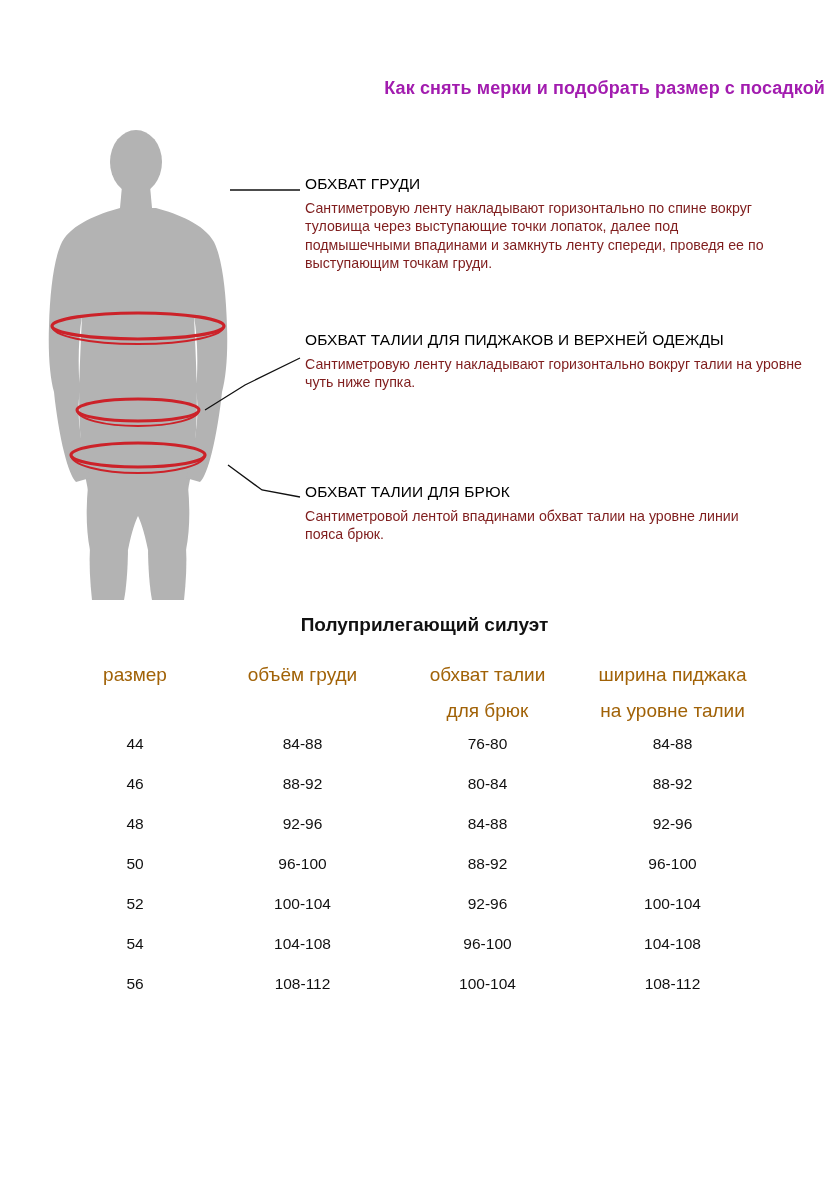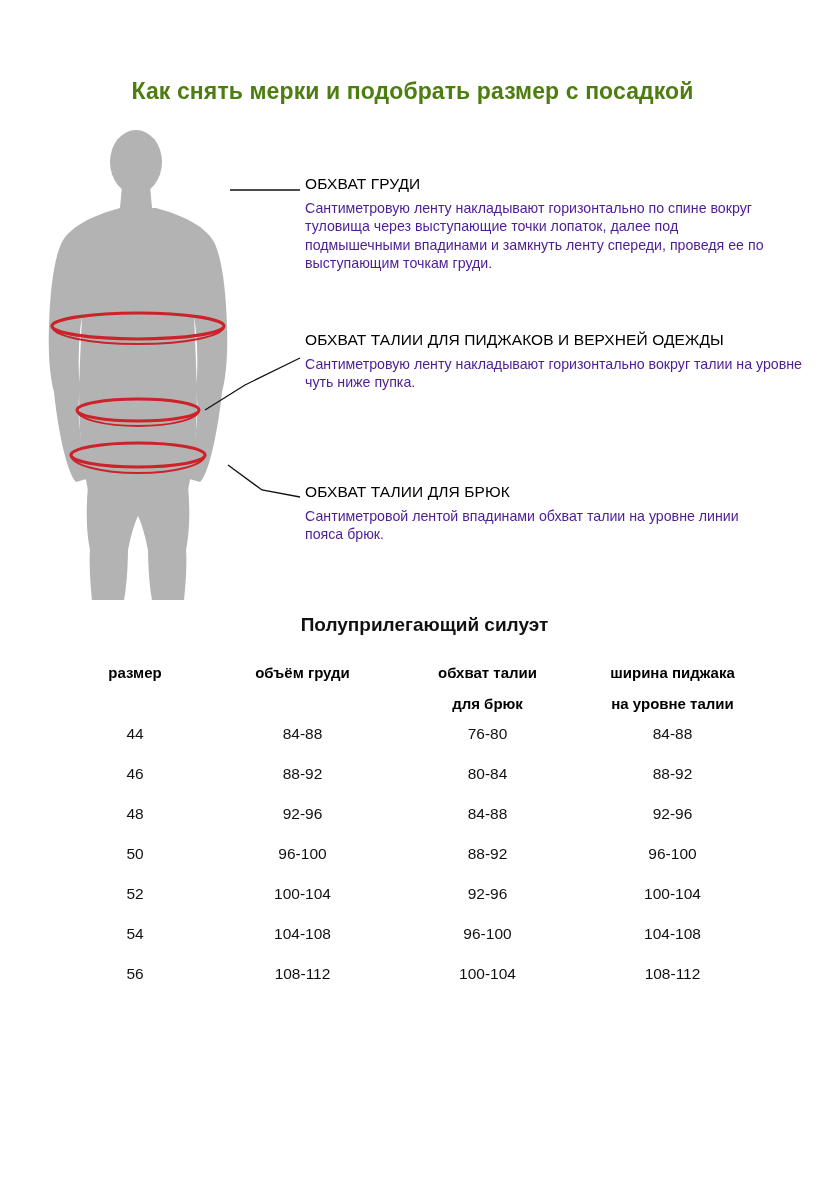--- a/index.html
+++ b/index.html
@@ -20,24 +20,24 @@
     width: 825px;
     height: 1200px;
   }
 
   
   .title {
     position: absolute;
     top: 78px;
     left: 0;
     width: 825px;
-    text-align: center;
-    font-size: 23px;
+    text-align: right;
+    font-size: 18px;
     font-weight: bold;
-    color: #4d7c0f;
+    color: #a21caf;
     letter-spacing: 0.1px;
   }
 
   
   .figure-area {
     position: absolute;
     top: 130px;
     left: 28px;
     width: 280px;
     height: 470px;
@@ -53,21 +53,21 @@
     position: absolute;
   }
   .annot-title {
     font-size: 15.5px;
     color: #000000;
     letter-spacing: 0.1px;
     white-space: nowrap;
   }
   .annot-body {
     font-size: 14.2px;
-    color: #4c1d95;
+    color: #7f1d1d;
     line-height: 1.30;
     margin-top: 6px;
   }
 
   .annot-chest { top: 175px; left: 305px; width: 470px; }
   .annot-waist-jacket { top: 331px; left: 305px; width: 500px; }
   .annot-waist-pants { top: 483px; left: 305px; width: 470px; }
 
   
   .leader {
@@ -89,23 +89,23 @@
   }
 
   table.sizes {
     position: absolute;
     top: 660px;
     left: 60px;
     width: 705px;
     border-collapse: collapse;
   }
   table.sizes th {
-    font-size: 15px;
-    font-weight: bold;
-    color: #000000;
+    font-size: 19px;
+    font-weight: normal;
+    color: #a16207;
     padding: 4px 0 2px 0;
     text-align: center;
     vertical-align: top;
   }
   table.sizes th .l2 {
     display: block;
     margin-top: 14px;
     white-space: nowrap;
   }
   table.sizes th .l2.empty {

